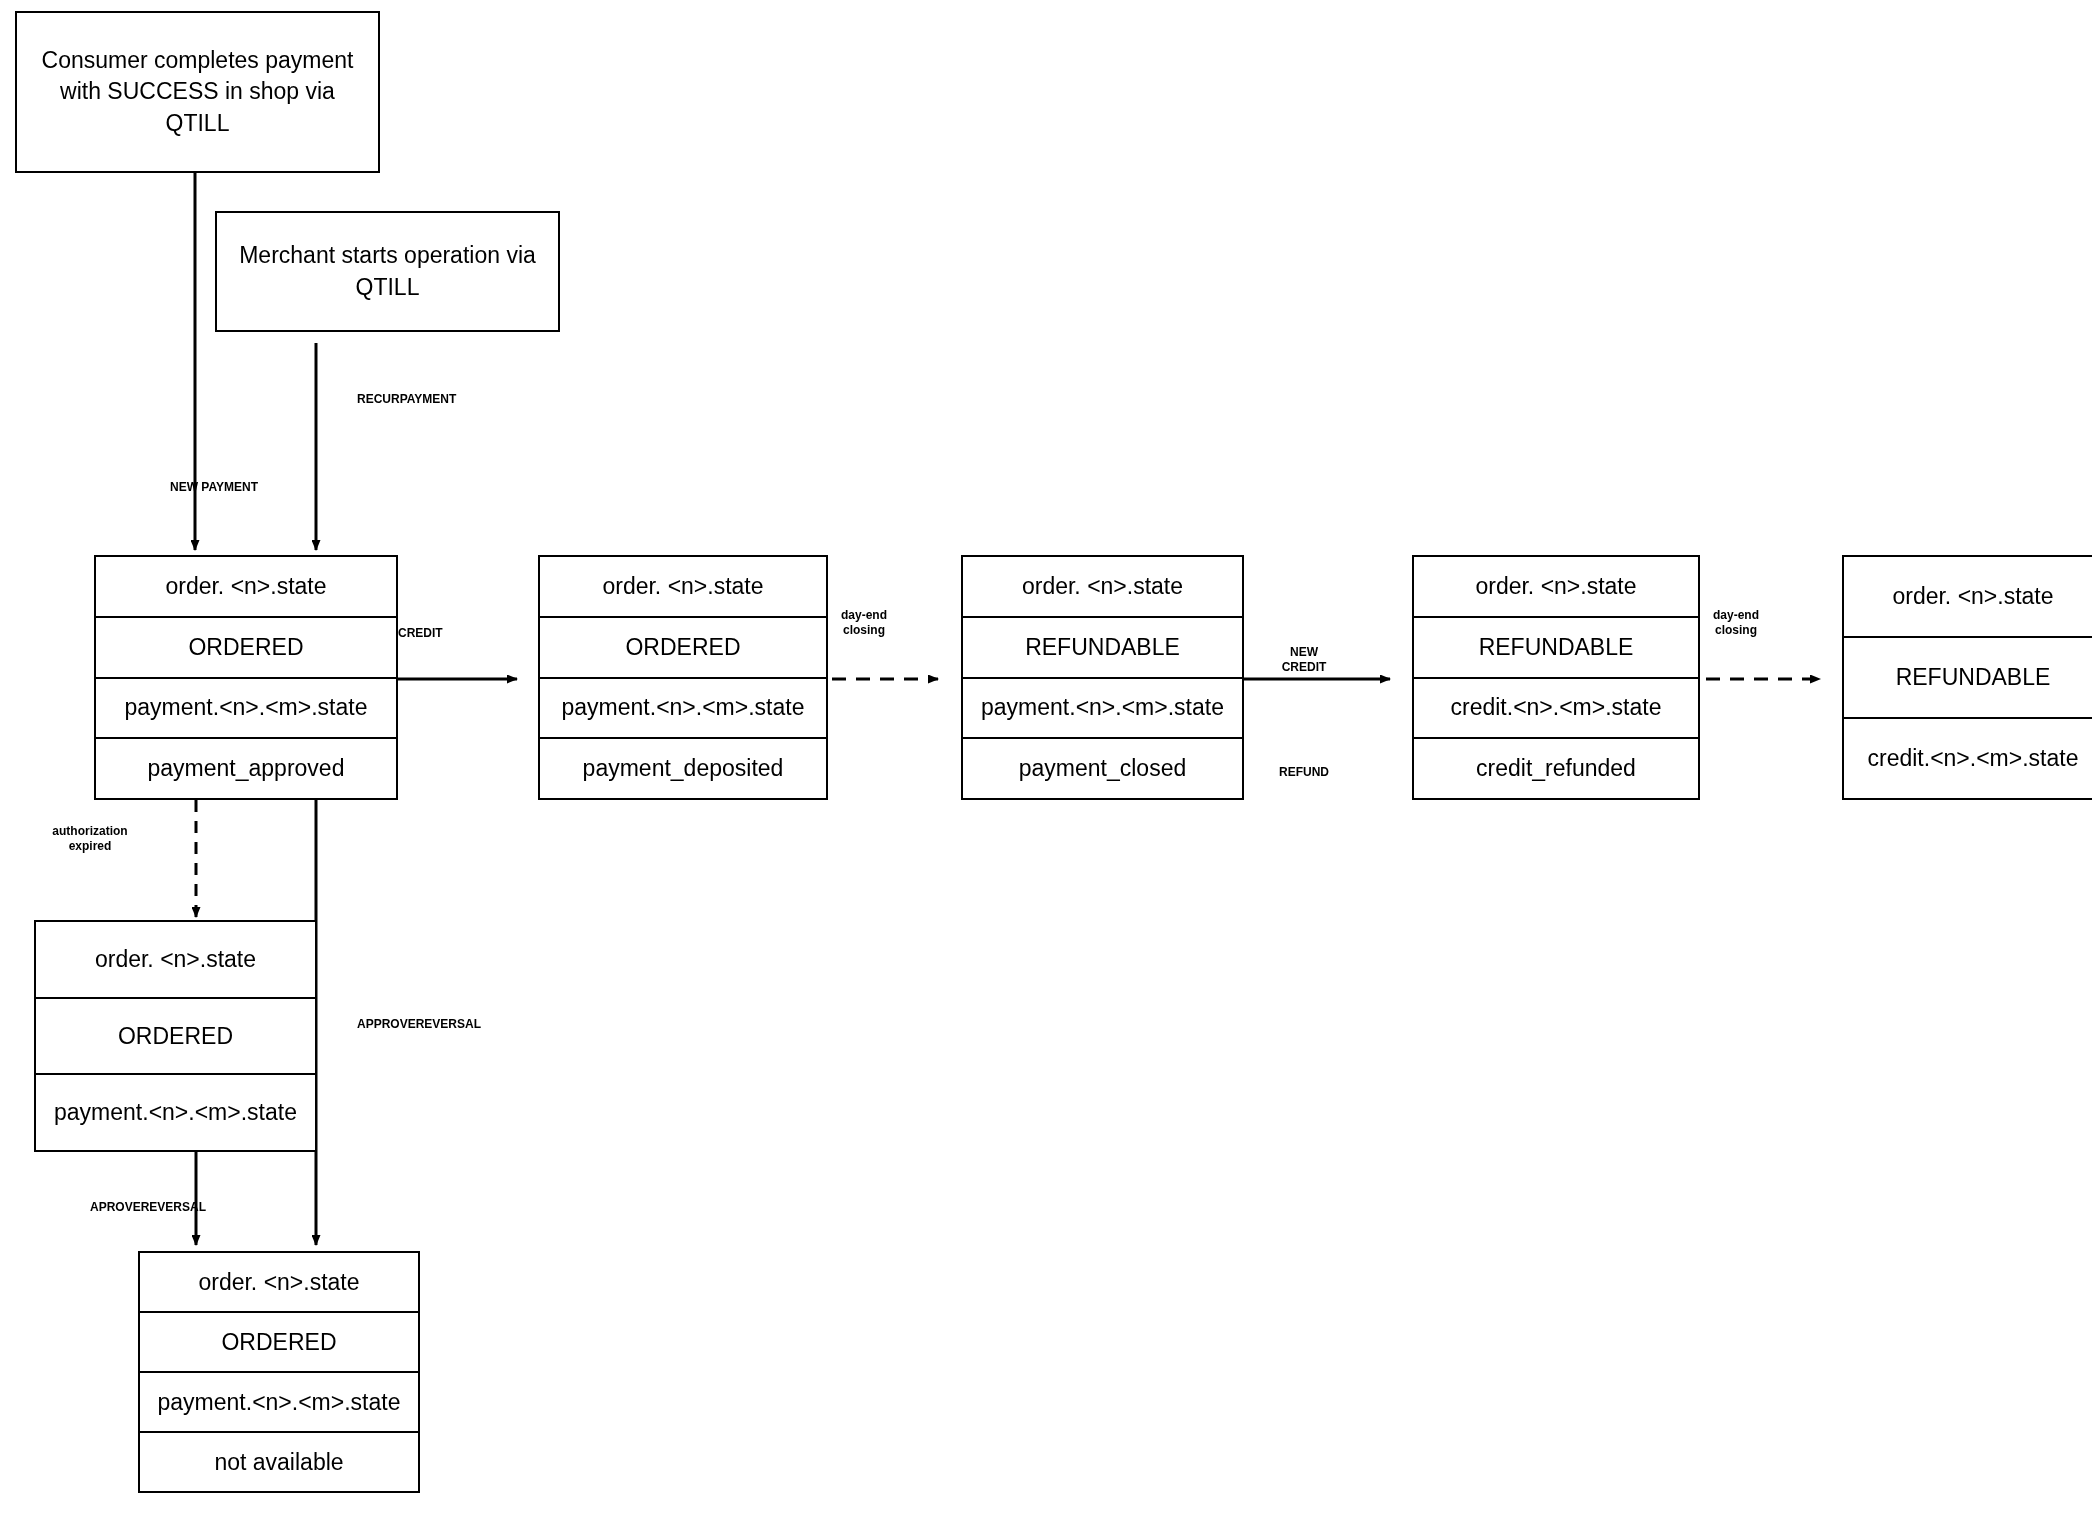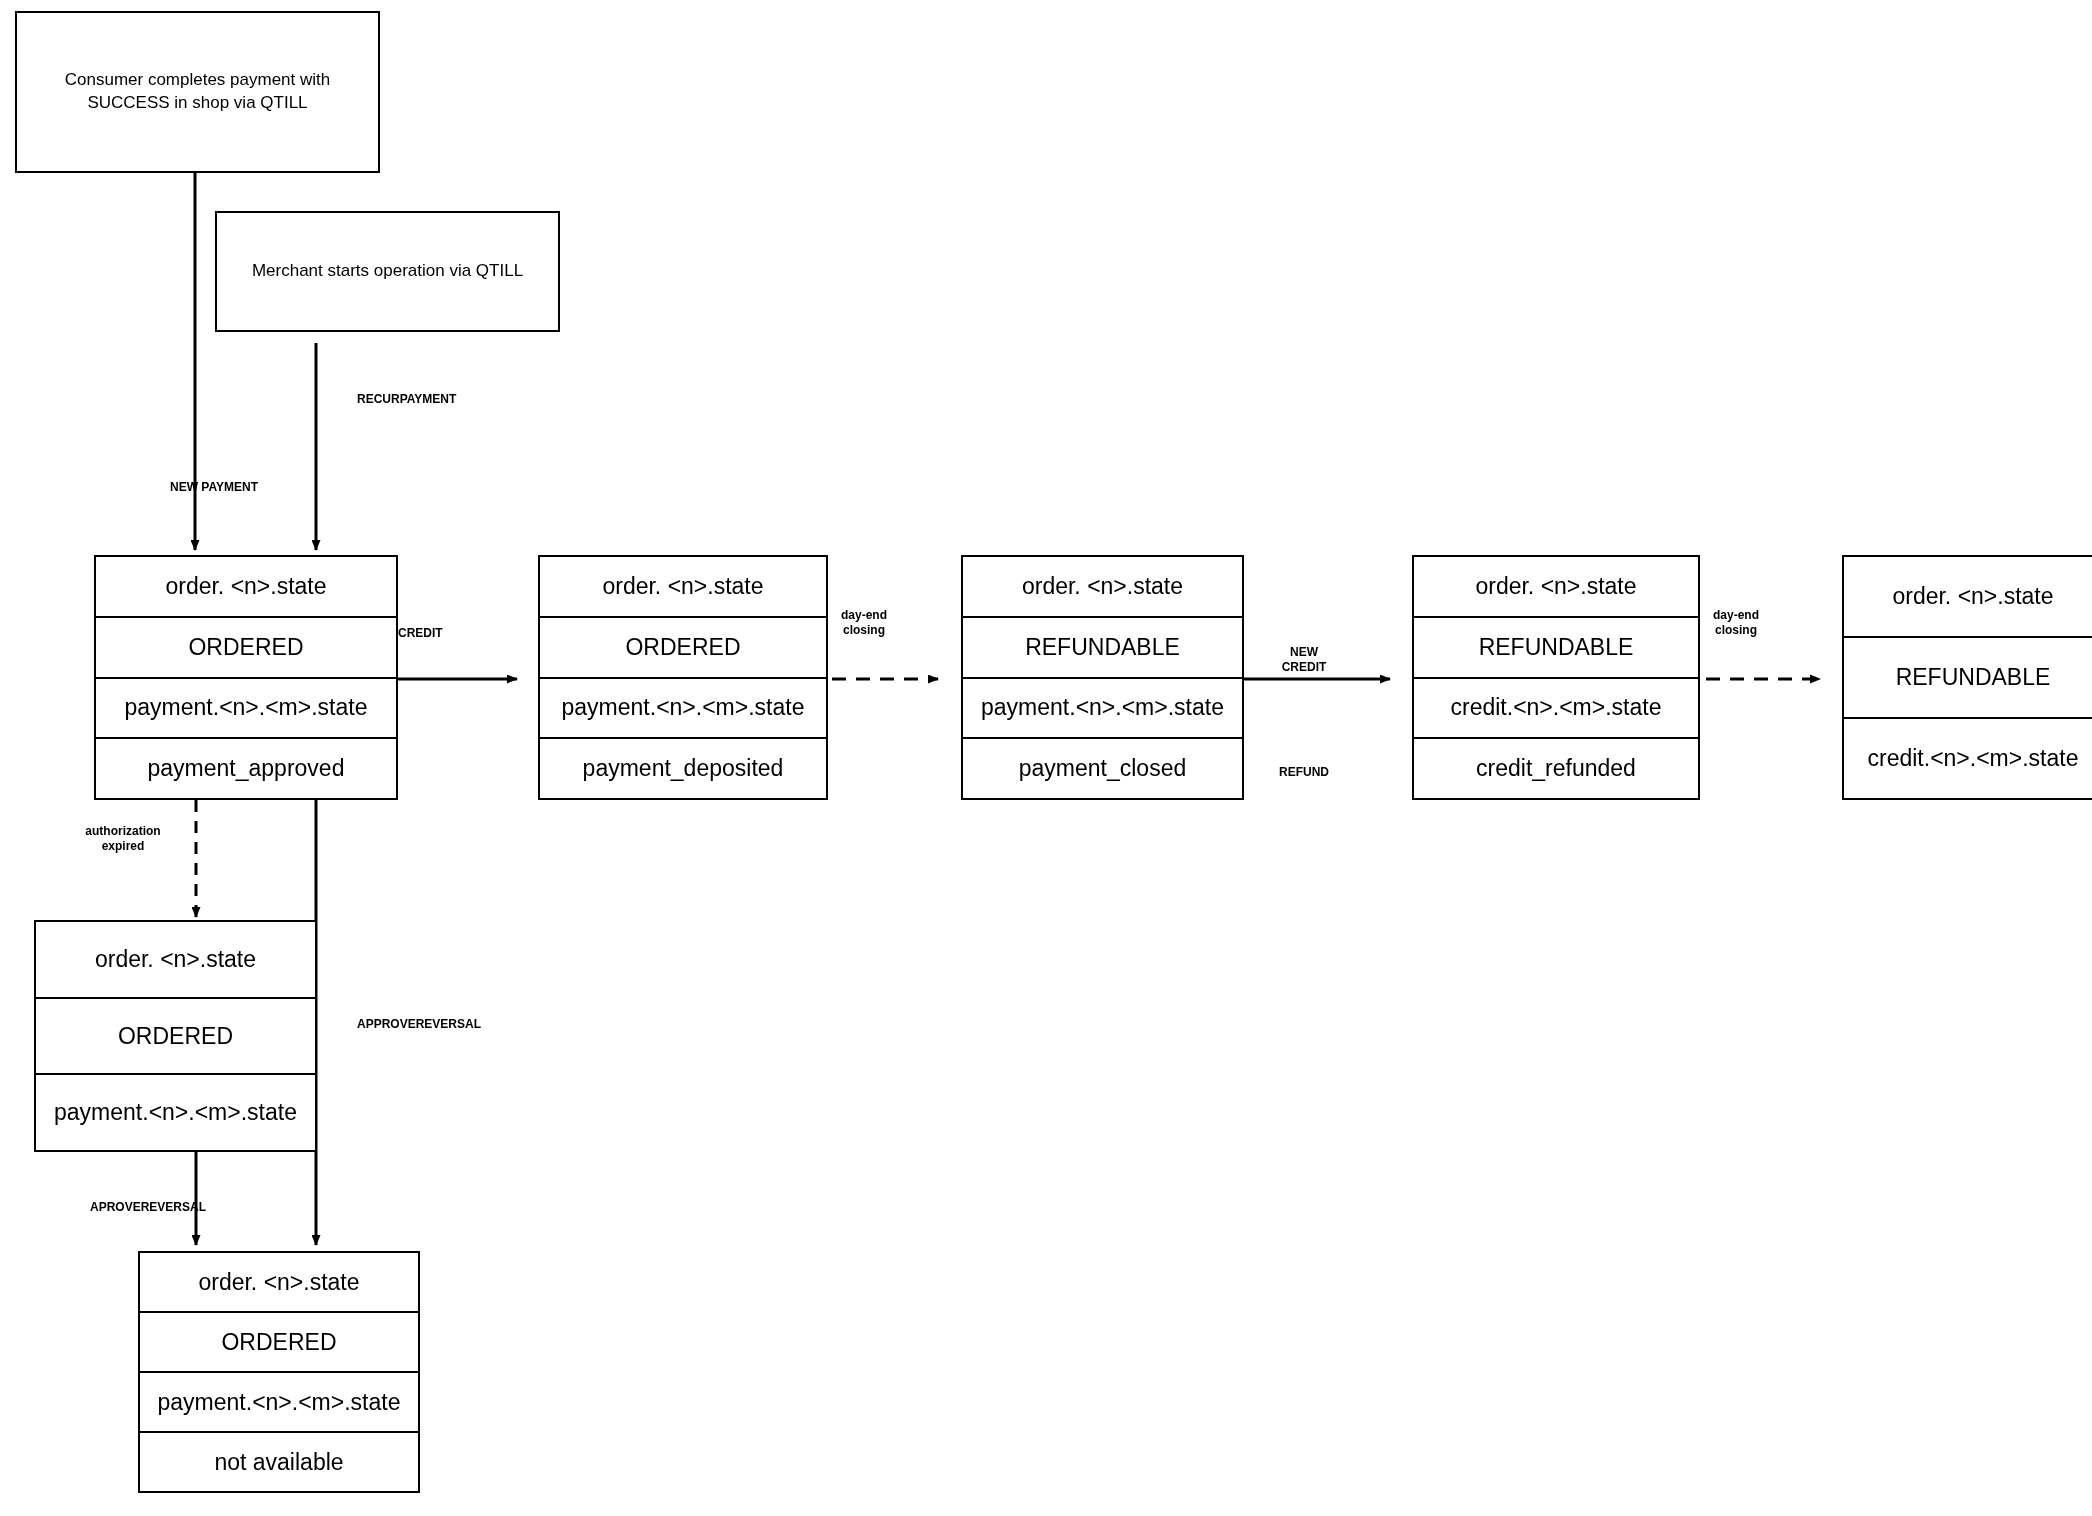--- a/index.html
+++ b/index.html
@@ -29,21 +29,21 @@
   
   .proc-box {
     position: absolute;
     box-sizing: border-box;
     border: 2px solid #000000;
     background: #ffffff;
     display: flex;
     align-items: center;
     justify-content: center;
     text-align: center;
-    font-size: 17px;
+    font-size: 23px;
     line-height: 1.35;
     padding: 4px 10px;
     color: #000000;
   }
   
   .state-box {
     position: absolute;
     box-sizing: border-box;
     border: 2px solid #000000;
     background: #ffffff;
@@ -176,20 +176,20 @@
 closing</div>
 
   <div class="edge-label center" style="left:1304px; top:645px; white-space:pre;">NEW
 CREDIT</div>
 
   <div class="edge-label center" style="left:1304px; top:765px;">REFUND</div>
 
   <div class="edge-label center" style="left:1736px; top:608px; white-space:pre;">day-end
 closing</div>
 
-  <div class="edge-label center" style="left:90px; top:824px; white-space:pre;margin-left:33px;">authorization
+  <div class="edge-label center" style="left:90px; top:824px; white-space:pre;">authorization
 expired</div>
 
   <div class="edge-label" style="left:357px; top:1017px;">APPROVEREVERSAL</div>
 
   <div class="edge-label" style="left:90px; top:1200px;">APROVEREVERSAL</div>
 
 </div>
 
 </body></html>

